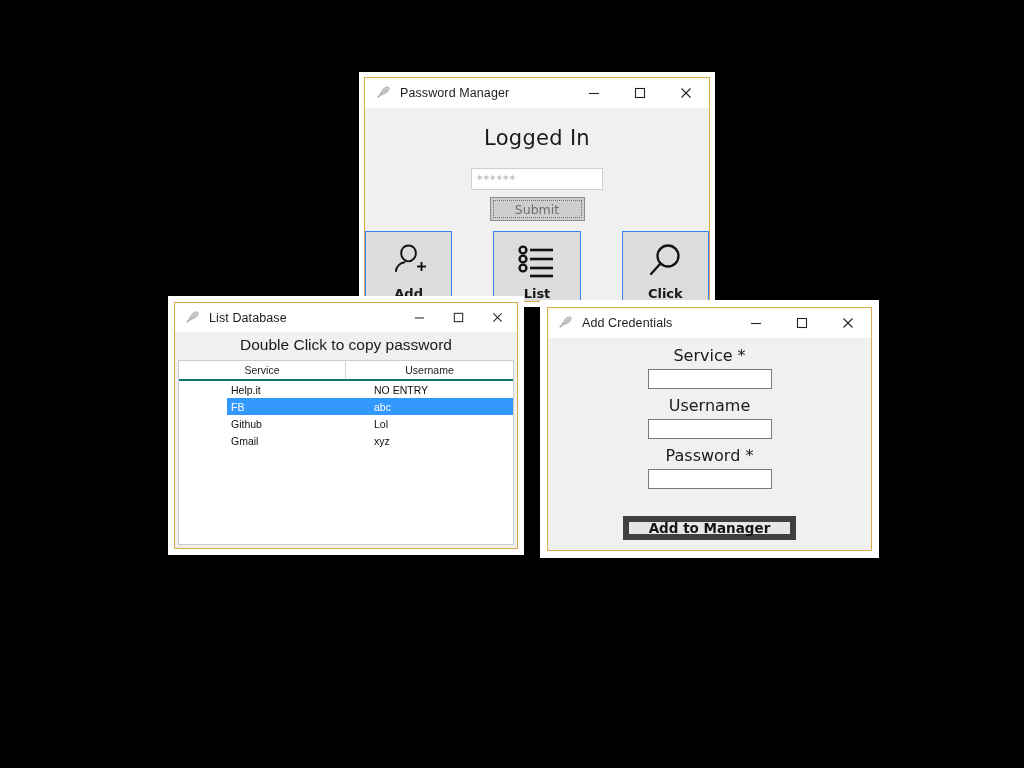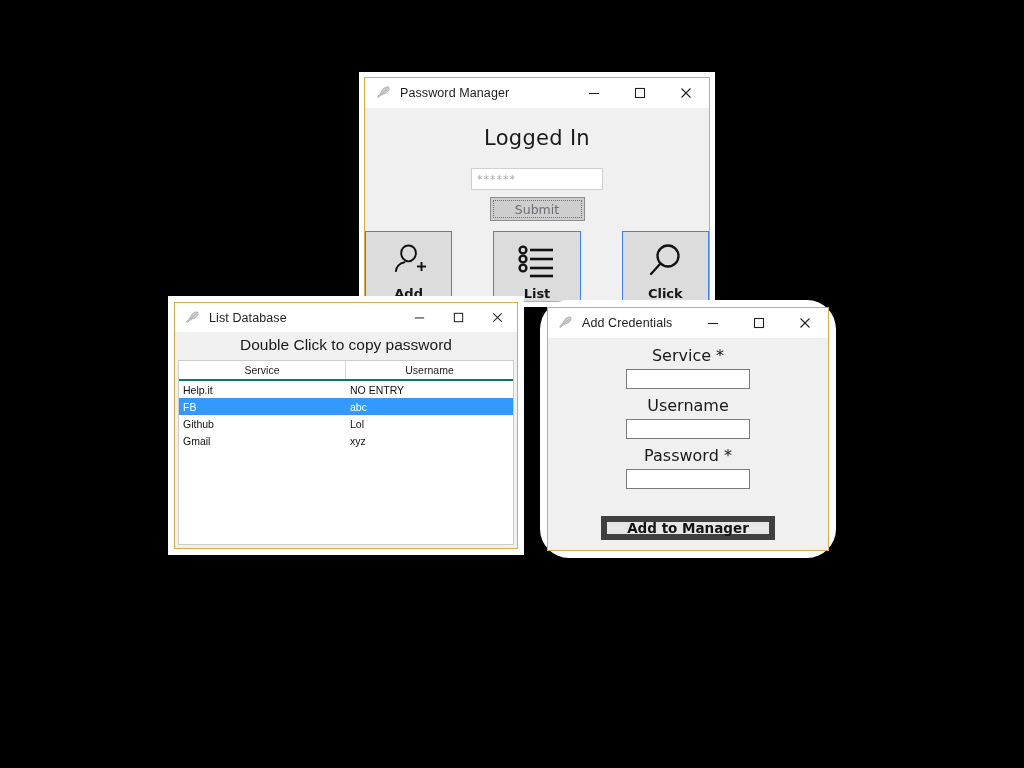--- a/index.html
+++ b/index.html
@@ -209,21 +209,21 @@
   .tree-head .th {
     flex: 1 1 50%;
     font-size: 10.5px;
     color: #1a1a1a;
     display: flex;
     align-items: center;
     justify-content: center;
     box-sizing: border-box;
   }
   .tree-head .th:first-child { border-right: 1px solid #d4d4d4; }
-  .tree-body { flex: 1 1 auto; }
+  .tree-body { flex: 1 1 auto; padding-left: 48px; }
   .tree-row {
     display: flex;
     height: 17px;
     align-items: center;
   }
   .tree-row .td {
     flex: 1 1 50%;
     font-size: 10.5px;
     color: #111111;
     padding-left: 4px;
@@ -231,23 +231,22 @@
     white-space: nowrap;
     overflow: hidden;
   }
   .tree-row.selected { background: #3399ff; }
   .tree-row.selected .td { color: #ffffff; }
 
   
   #win-add {
     left: 540px;
     top: 300px;
-    width: 296px;
+    width: 339px;
     height: 258px;
-    border-radius: 29px;
   }
   #win-add .window-inner { inset: 7px; }
   #win-add .titlebar { padding-left: 9px; }
   #win-add .win-btn { width: 46px; }
   #win-add .client {
     display: flex;
     flex-direction: column;
     align-items: center;
     padding-top: 6px;
     box-sizing: border-box;

